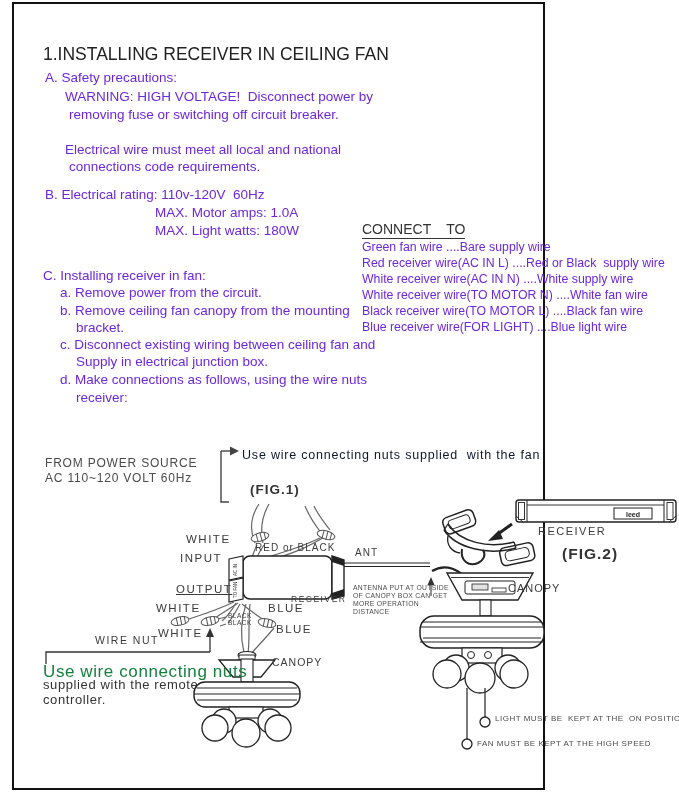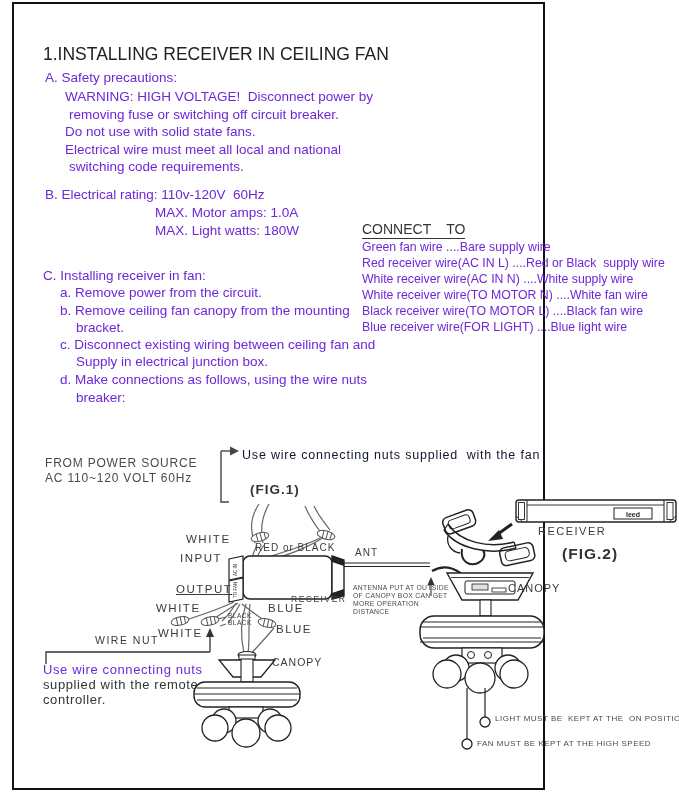--- a/index.html
+++ b/index.html
@@ -16,37 +16,36 @@
 <body>
 
 <div class="page">
   <div class="frame"></div>
 
   <div class="t" style="left:33px;top:44px;font-size:17.5px;color:#222;">1.INSTALLING RECEIVER IN CEILING FAN</div>
 
   <div class="t" style="left:35px;top:70px;font-size:13.5px;">A. Safety precautions:</div>
   <div class="t" style="left:55px;top:89px;font-size:13.5px;">WARNING: HIGH VOLTAGE!  Disconnect power by</div>
   <div class="t" style="left:59px;top:107px;font-size:13.5px;">removing fuse or switching off circuit breaker.</div>
-  <div class="t" style="left:55px;top:124px;font-size:13.5px;">Do not use with solid state fans.</div>
   <div class="t" style="left:55px;top:142px;font-size:13.5px;">Electrical wire must meet all local and national</div>
-  <div class="t" style="left:59px;top:159px;font-size:13.5px;">switching code requirements.</div>
+  <div class="t" style="left:59px;top:159px;font-size:13.5px;">connections code requirements.</div>
 
   <div class="t" style="left:35px;top:187px;font-size:13.5px;">B. Electrical rating: 110v-120V  60Hz</div>
   <div class="t" style="left:145px;top:205px;font-size:13.5px;">MAX. Motor amps: 1.0A</div>
   <div class="t" style="left:145px;top:223px;font-size:13.5px;">MAX. Light watts: 180W</div>
 
 
   <div class="t" style="left:33px;top:268px;font-size:13.5px;">C. Installing receiver in fan:</div>
   <div class="t" style="left:50px;top:285px;font-size:13.5px;">a. Remove power from the circuit.</div>
   <div class="t" style="left:50px;top:303px;font-size:13.5px;">b. Remove ceiling fan canopy from the mounting</div>
   <div class="t" style="left:66px;top:320px;font-size:13.5px;">bracket.</div>
   <div class="t" style="left:50px;top:337px;font-size:13.5px;">c. Disconnect existing wiring between ceiling fan and</div>
   <div class="t" style="left:66px;top:354px;font-size:13.5px;">Supply in electrical junction box.</div>
   <div class="t" style="left:50px;top:372px;font-size:13.5px;">d. Make connections as follows, using the wire nuts</div>
-  <div class="t" style="left:66px;top:390px;font-size:13.5px;">breaker:</div>
+  <div class="t" style="left:66px;top:390px;font-size:13.5px;">receiver:</div>
 
   <div class="t" style="left:352px;top:221px;font-size:14px;color:#333;"><span class="u">CONNECT    TO</span></div>
   <div class="t" style="left:352px;top:240px;font-size:12.3px;">Green fan wire ....Bare supply wire</div>
   <div class="t" style="left:352px;top:256px;font-size:12.3px;">Red receiver wire(AC IN L) ....Red or Black  supply wire</div>
   <div class="t" style="left:352px;top:272px;font-size:12.3px;">White receiver wire(AC IN N) ....White supply wire</div>
   <div class="t" style="left:352px;top:288px;font-size:12.3px;">White receiver wire(TO MOTOR N) ....White fan wire</div>
   <div class="t" style="left:352px;top:304px;font-size:12.3px;">Black receiver wire(TO MOTOR L) ....Black fan wire</div>
   <div class="t" style="left:352px;top:320px;font-size:12.3px;">Blue receiver wire(FOR LIGHT) ....Blue light wire</div>
 
   <svg width="679" height="794" viewBox="0 0 679 794">
@@ -240,21 +239,21 @@
   <div class="lbl" style="left:281px;top:594px;font-size:8.5px;">RECEIVER</div>
   <div class="lbl" style="left:146px;top:602px;">WHITE</div>
   <div class="lbl" style="left:258px;top:602px;">BLUE</div>
   <div class="lbl" style="left:218px;top:612px;font-size:6.5px;letter-spacing:0.5px;">BLACK</div>
   <div class="lbl" style="left:218px;top:619px;font-size:6.5px;letter-spacing:0.5px;">BLACK</div>
   <div class="lbl" style="left:148px;top:627px;">WHITE</div>
   <div class="lbl" style="left:266px;top:623px;">BLUE</div>
   <div class="lbl" style="left:85px;top:634px;font-size:10.5px;">WIRE NUT</div>
   <div class="lbl" style="left:262px;top:656px;font-size:10.5px;letter-spacing:1px;">CANOPY</div>
 
-  <div class="small-lbl" style="left:33px;top:662px;font-size:13px;letter-spacing:0.6px;color:#6d28d9;">Use wire connecting nuts</div>
+  <div class="small-lbl" style="left:33px;top:662px;font-size:17px;letter-spacing:0.6px;color:#15803d;">Use wire connecting nuts</div>
   <div class="small-lbl" style="left:33px;top:677px;font-size:13px;letter-spacing:0.6px;color:#333;">supplied with the remote</div>
   <div class="small-lbl" style="left:33px;top:692px;font-size:13px;letter-spacing:0.6px;color:#333;">controller.</div>
 
   <div class="small-lbl" style="left:343px;top:584px;font-size:6.8px;letter-spacing:0.3px;">ANTENNA PUT AT OUTSIDE</div>
   <div class="small-lbl" style="left:343px;top:592px;font-size:6.8px;letter-spacing:0.3px;">OF CANOPY BOX CAN GET</div>
   <div class="small-lbl" style="left:343px;top:600px;font-size:6.8px;letter-spacing:0.3px;">MORE OPERATION</div>
   <div class="small-lbl" style="left:343px;top:608px;font-size:6.8px;letter-spacing:0.3px;">DISTANCE</div>
 
   <div class="lbl" style="left:528px;top:525px;font-size:11px;">RECEIVER</div>
   <div class="small-lbl" style="left:552px;top:545px;font-size:15.5px;font-weight:600;letter-spacing:1px;color:#333;">(FIG.2)</div>

